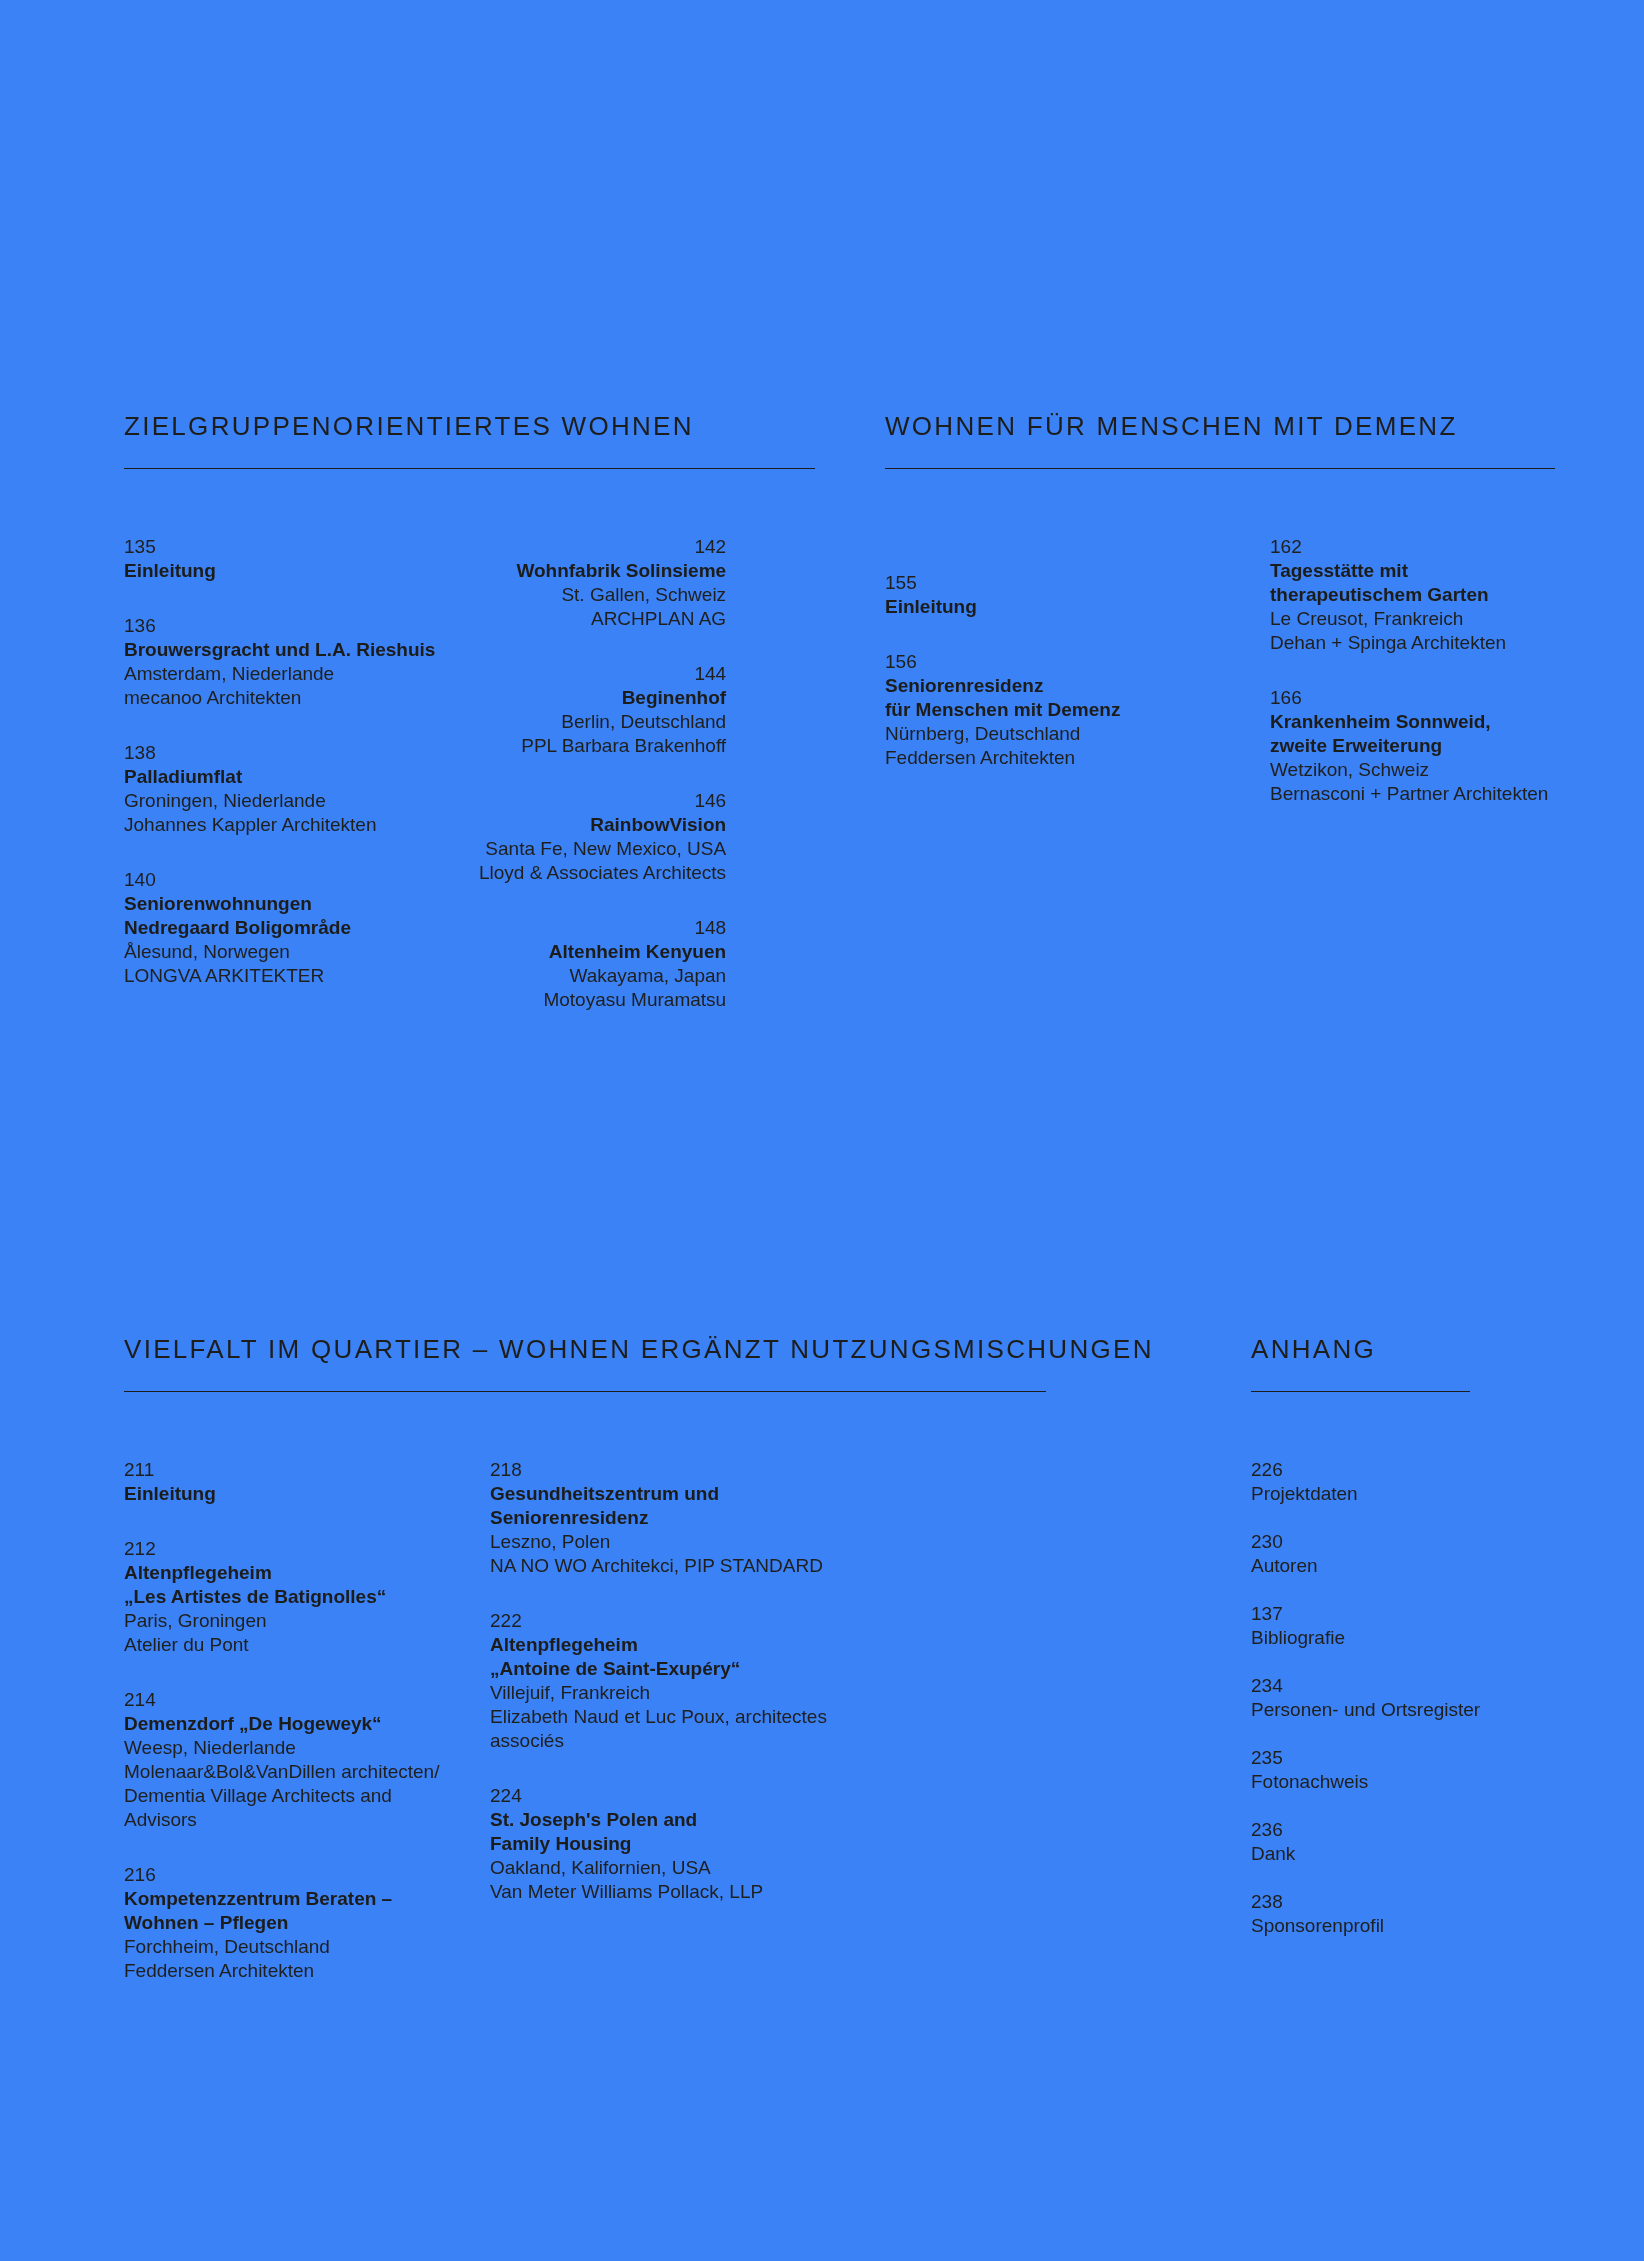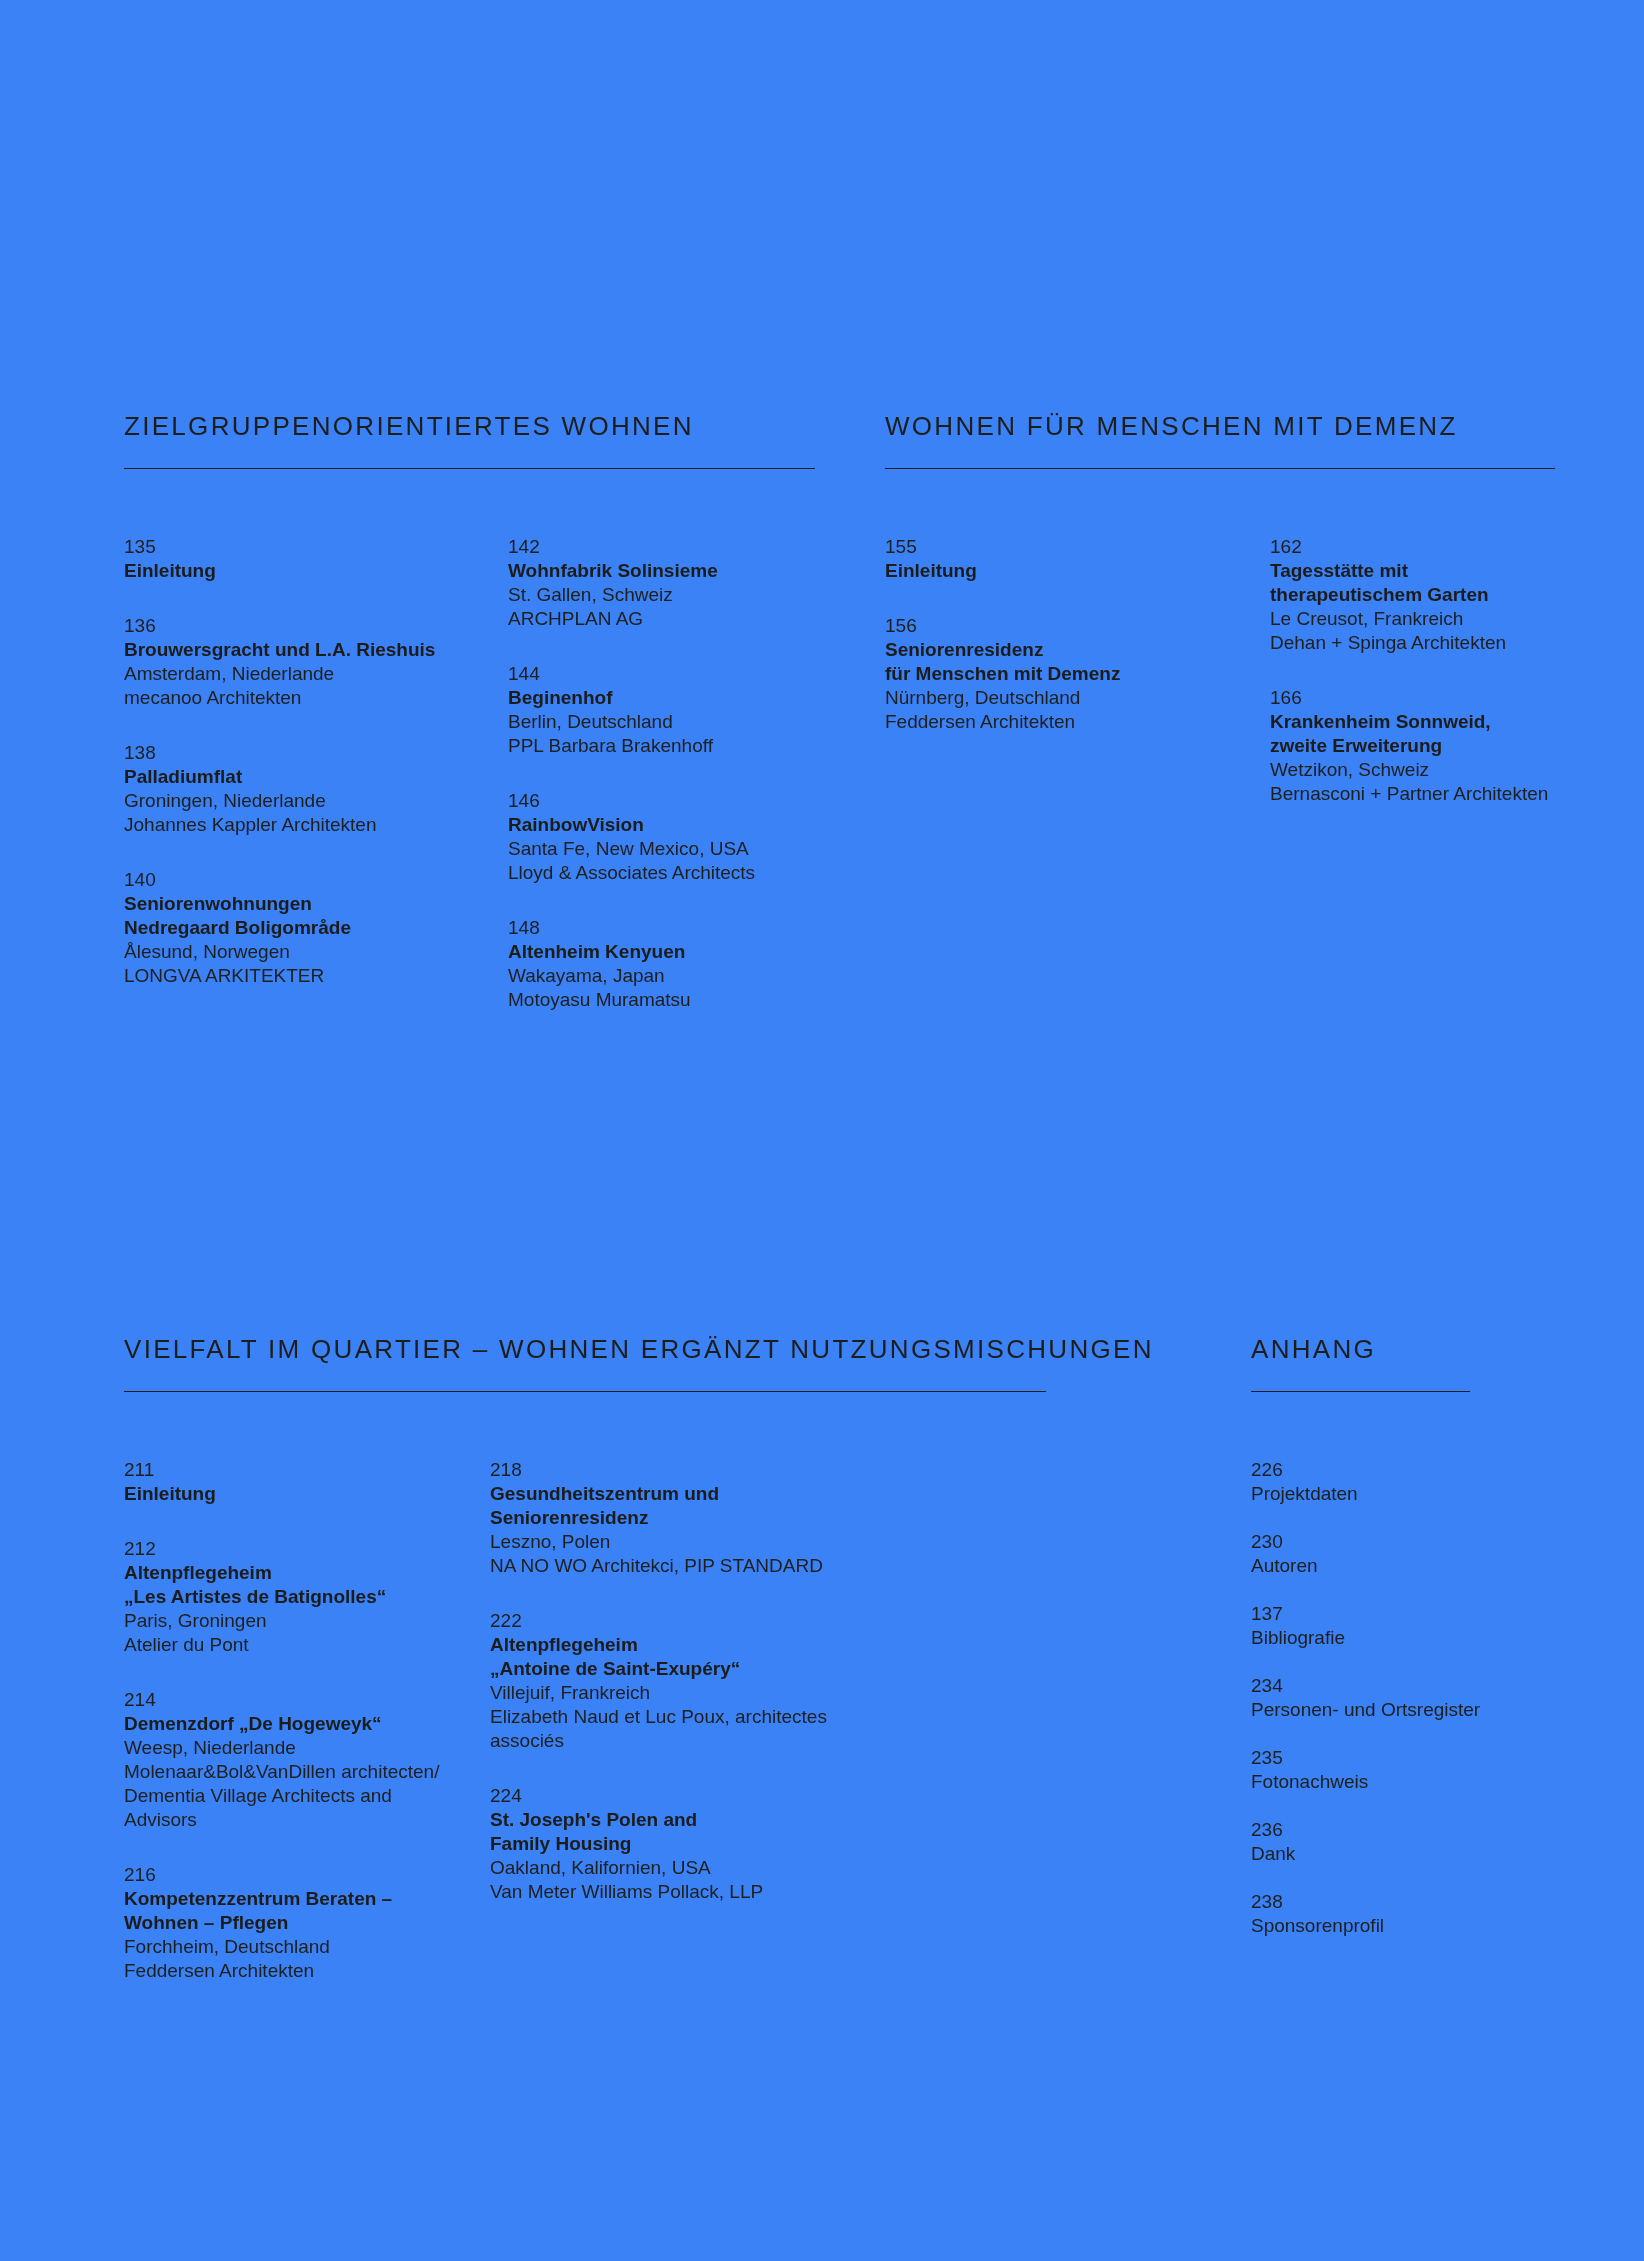--- a/index.html
+++ b/index.html
@@ -93,21 +93,21 @@
             <div class="entry-line line-detail">Johannes Kappler Architekten</div>
           </div>
           <div class="entry">
             <div class="entry-line line-number">140</div>
             <div class="entry-line line-title">Seniorenwohnungen</div>
             <div class="entry-line line-title">Nedregaard Boligområde</div>
             <div class="entry-line line-detail">Ålesund, Norwegen</div>
             <div class="entry-line line-detail">LONGVA ARKITEKTER</div>
           </div>
         </div>
-        <div class="column" style="left: 384px;">
+        <div class="column" style="left: 355px; text-align: right;">
           <div class="entry">
             <div class="entry-line line-number">142</div>
             <div class="entry-line line-title">Wohnfabrik Solinsieme</div>
             <div class="entry-line line-detail">St. Gallen, Schweiz</div>
             <div class="entry-line line-detail">ARCHPLAN AG</div>
           </div>
           <div class="entry">
             <div class="entry-line line-number">144</div>
             <div class="entry-line line-title">Beginenhof</div>
             <div class="entry-line line-detail">Berlin, Deutschland</div>
@@ -126,21 +126,21 @@
             <div class="entry-line line-detail">Motoyasu Muramatsu</div>
           </div>
         </div>
       </div>
   </div>
 
   <div class="section" id="sec-demenz">
     <div class="section-title">WOHNEN FÜR MENSCHEN MIT DEMENZ</div>
     <div class="section-rule"></div>
     <div class="columns">
-        <div class="column" style="left: 0px;">
+        <div class="column" style="left: 0px; margin-top: 36px;">
           <div class="entry">
             <div class="entry-line line-number">155</div>
             <div class="entry-line line-title">Einleitung</div>
           </div>
           <div class="entry">
             <div class="entry-line line-number">156</div>
             <div class="entry-line line-title">Seniorenresidenz</div>
             <div class="entry-line line-title">für Menschen mit Demenz</div>
             <div class="entry-line line-detail">Nürnberg, Deutschland</div>
             <div class="entry-line line-detail">Feddersen Architekten</div>

